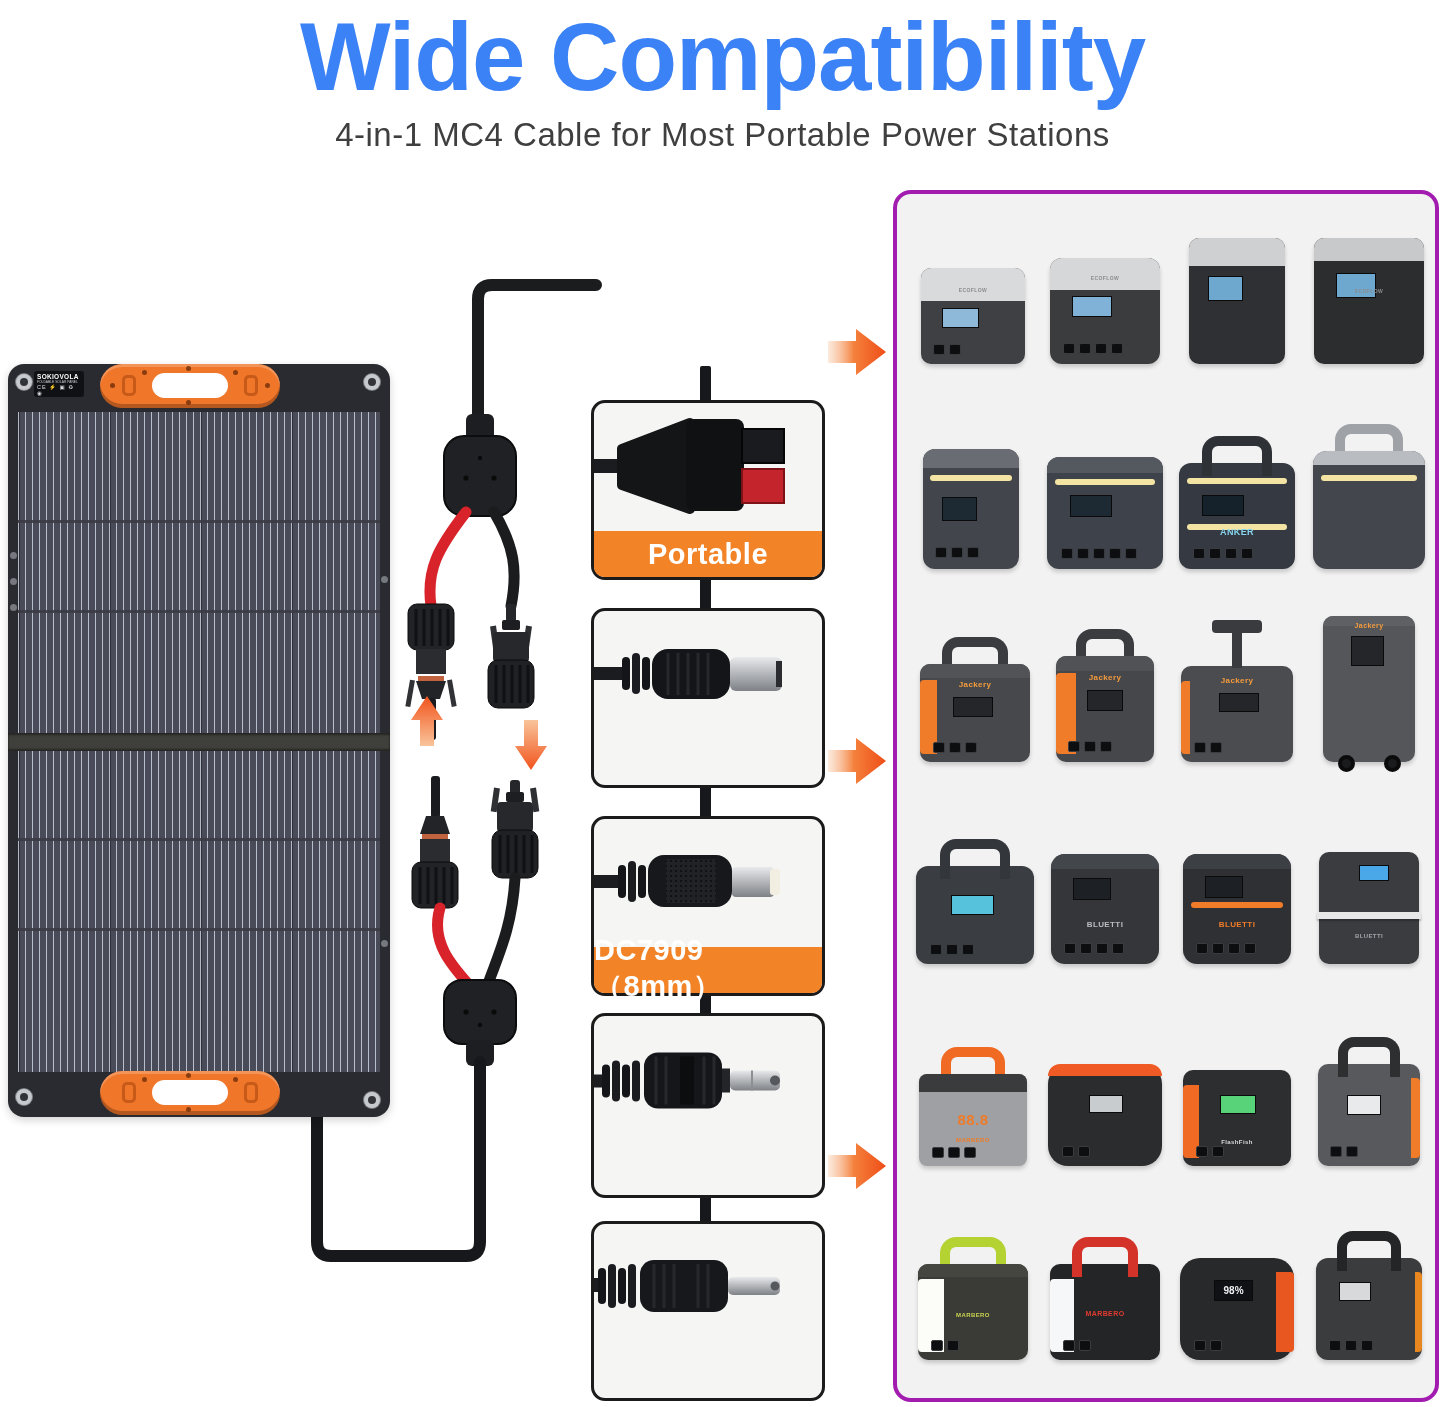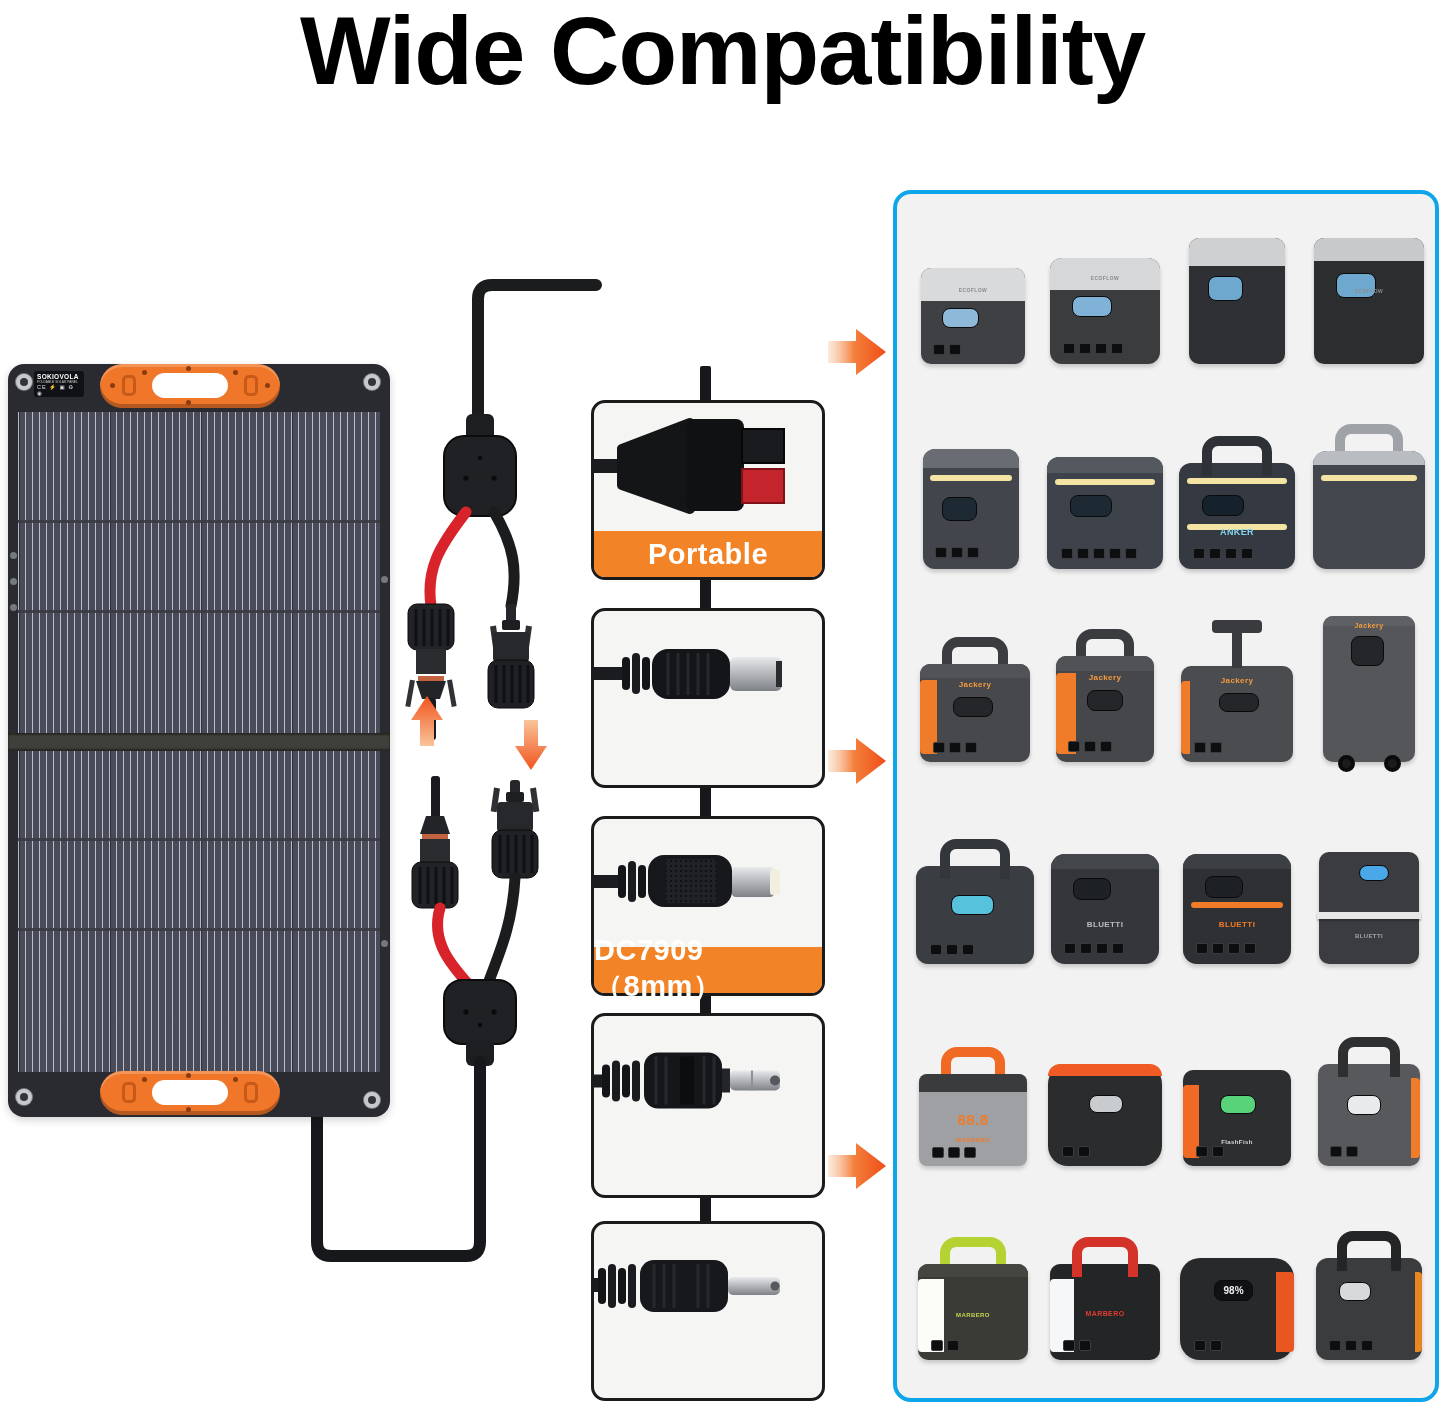--- a/index.html
+++ b/index.html
@@ -1,20 +1,20 @@
 <!DOCTYPE html>
 <html><head>
 <meta charset="utf-8">
 <style>
   html,body{margin:0;padding:0;background:#ffffff;}
   .stage{position:relative;width:1445px;height:1407px;background:#ffffff;overflow:hidden;
          font-family:"Liberation Sans",sans-serif;}
   
   .hdr{position:absolute;left:0;top:0;width:100%;text-align:center;}
-  .hdr h1{margin:0;padding-top:2px;font-size:96px;line-height:1.02;font-weight:700;letter-spacing:-1px;color:#000000;}
+  .hdr h1{margin:0;padding-top:8px;font-size:96px;line-height:1.02;font-weight:700;letter-spacing:-1px;color:#3b82f6;}
   .hdr p{margin:10px 0 0 0;font-size:33px;font-weight:500;color:#3F3F3F;letter-spacing:.5px;}
   
   .panel{position:absolute;left:8px;top:364px;width:382px;height:753px;background:#2A2B30;
          border-radius:16px;z-index:3;box-shadow:0 3px 8px rgba(0,0,0,.18);}
   .cells{position:absolute;left:10px;width:362px;
          background:#494B59;
          background-image:
            repeating-linear-gradient(90deg, rgba(205,210,224,.85) 0 1px, rgba(0,0,0,0) 1px 7px),
            repeating-linear-gradient(90deg, rgba(40,41,50,.8) 0 2px, rgba(0,0,0,0) 2px 91px);}
   .cells.topc{top:48px;height:321px;}
@@ -45,49 +45,50 @@
   .card .photo{position:absolute;left:0;top:0;right:0;bottom:46px;overflow:hidden;border-radius:10px 10px 0 0;}
   .card .photo svg{display:block;width:100%;height:100%;}
   .card .banner{position:absolute;left:0;right:0;bottom:0;height:46px;background:#F28326;
         border-radius:0 0 10px 10px;display:flex;align-items:center;justify-content:center;}
   .card .banner span{color:#fff;font-size:29px;font-weight:700;letter-spacing:.5px;}
   .card.bleed .banner{left:-14px;right:-14px;bottom:4px;border-radius:3px;height:48px;}
   .vbar{position:absolute;left:700px;width:11px;background:#17181B;z-index:2;border-radius:2px;}
   .flow-arrow{position:absolute;left:828px;width:60px;height:60px;z-index:4;}
   
   .pp{position:absolute;left:893px;top:190px;width:546px;height:1212px;background:#F2F2F2;
-      border:4px solid #0ea5e9;border-radius:18px;box-sizing:border-box;z-index:1;}
+      border:4px solid #a21caf;border-radius:18px;box-sizing:border-box;z-index:1;}
   .pp-inner{position:absolute;left:0;top:0;width:538px;height:1204px;}
   .prod{position:absolute;box-shadow:0 3px 4px rgba(0,0,0,.18);}
   .prod .topface{position:absolute;left:0;top:0;right:0;}
   .prod .arch{position:absolute;top:-27px;left:20%;right:20%;height:40px;border-style:solid;
               border-width:10px 10px 0 10px;border-radius:16px 16px 0 0;box-sizing:border-box;}
   .prod .teleCol{position:absolute;top:-34px;left:calc(50% - 5px);width:10px;height:36px;}
   .prod .teleTop{position:absolute;top:-46px;left:28%;right:28%;height:13px;border-radius:4px;}
   .prod .sideL{position:absolute;left:0;top:16%;bottom:8%;width:15%;border-radius:4px 0 0 4px;}
   .prod .sideR{position:absolute;right:0;top:14%;bottom:8%;width:15%;border-radius:0 4px 4px 0;}
   .prod .lite{position:absolute;left:7%;right:7%;height:6px;border-radius:3px;}
   .prod .scr{position:absolute;left:20%;top:36%;width:36%;height:20%;border:1px solid #0A0A0A;
-             border-radius:8px;box-sizing:border-box;font-size:10px;font-weight:700;
+             border-radius:0;box-sizing:border-box;font-size:10px;font-weight:700;
              display:flex;align-items:center;justify-content:center;}
   .prod .plab{position:absolute;left:0;width:100%;text-align:center;font-weight:700;letter-spacing:.4px;}
   .prod .outs{position:absolute;left:12%;bottom:9%;display:flex;gap:4px;}
   .prod .out{width:10px;height:9px;background:#0D0E0F;border:1px solid #3A3C40;border-radius:2px;}
   .prod .whl{position:absolute;bottom:-10px;width:17px;height:17px;border-radius:50%;
              background:#1A1B1D;border:4px solid #0B0B0C;box-sizing:border-box;}
   .prod .stackgap{position:absolute;left:-2%;right:-2%;top:54%;height:7px;background:#E7E7E8;
              box-shadow:0 2px 2px rgba(0,0,0,.25);}
 </style>
 </head>
 <body>
 
 <div class="stage">
 
   <div class="hdr">
     <h1>Wide Compatibility</h1>
+    <p>4-in-1 MC4 Cable for Most Portable Power Stations</p>
   </div>
 
   <svg class="cable-svg" viewBox="0 0 340 1105">
     <defs>
       <linearGradient id="agUp" x1="0" y1="1" x2="0" y2="0">
         <stop offset="0" stop-color="#F9C49A"></stop>
           <stop offset="1" stop-color="#F1531C"></stop>
       </linearGradient>
       <linearGradient id="agDn" x1="0" y1="0" x2="0" y2="1">
         <stop offset="0" stop-color="#F9C49A"></stop>

